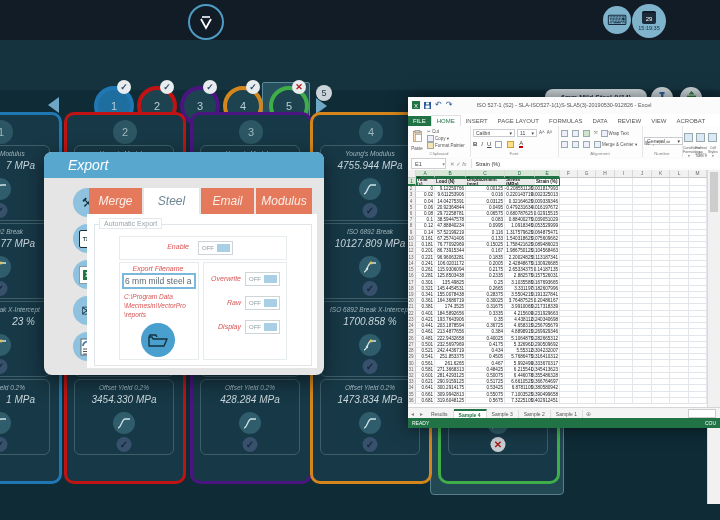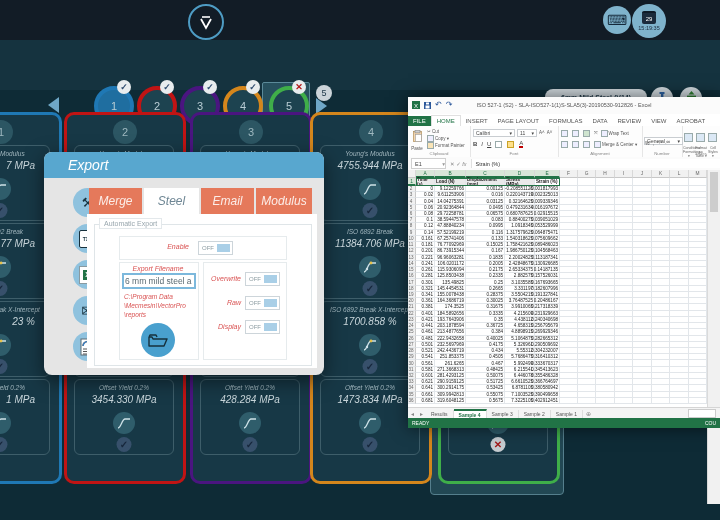--- a/index.html
+++ b/index.html
@@ -347,21 +347,21 @@
           <div class="val">4755.944 MPa</div>
           <div class="cicon">
             <svg width="14" height="12" viewBox="0 0 14 12">
               <path d="M1 11 C4 11 5 2 8 2 L13 2" fill="none" stroke="#CFE2E8" stroke-width="1.3"></path>
             </svg>
           </div>
           <div class="stat">✓</div>
         </div>
         <div class="sect" style="top: 108px;">
           <div class="lab">ISO 6892 Break</div>
-          <div class="val">11384.706 MPa</div>
+          <div class="val">10127.809 MPa</div>
           <div class="cicon">
             <svg width="14" height="12" viewBox="0 0 14 12">
               <path d="M1 11 C4 11 5 2 8 2 L13 2" fill="none" stroke="#CFE2E8" stroke-width="1.3"></path>
               <circle cx="8" cy="2" r="1.4" fill="#E8C34A"></circle>
               <circle cx="4" cy="8" r="1.2" fill="#CFE2E8"></circle>
             </svg>
           </div>
           <div class="stat">✓</div>
         </div>
         <div class="sect" style="top: 186px;">

